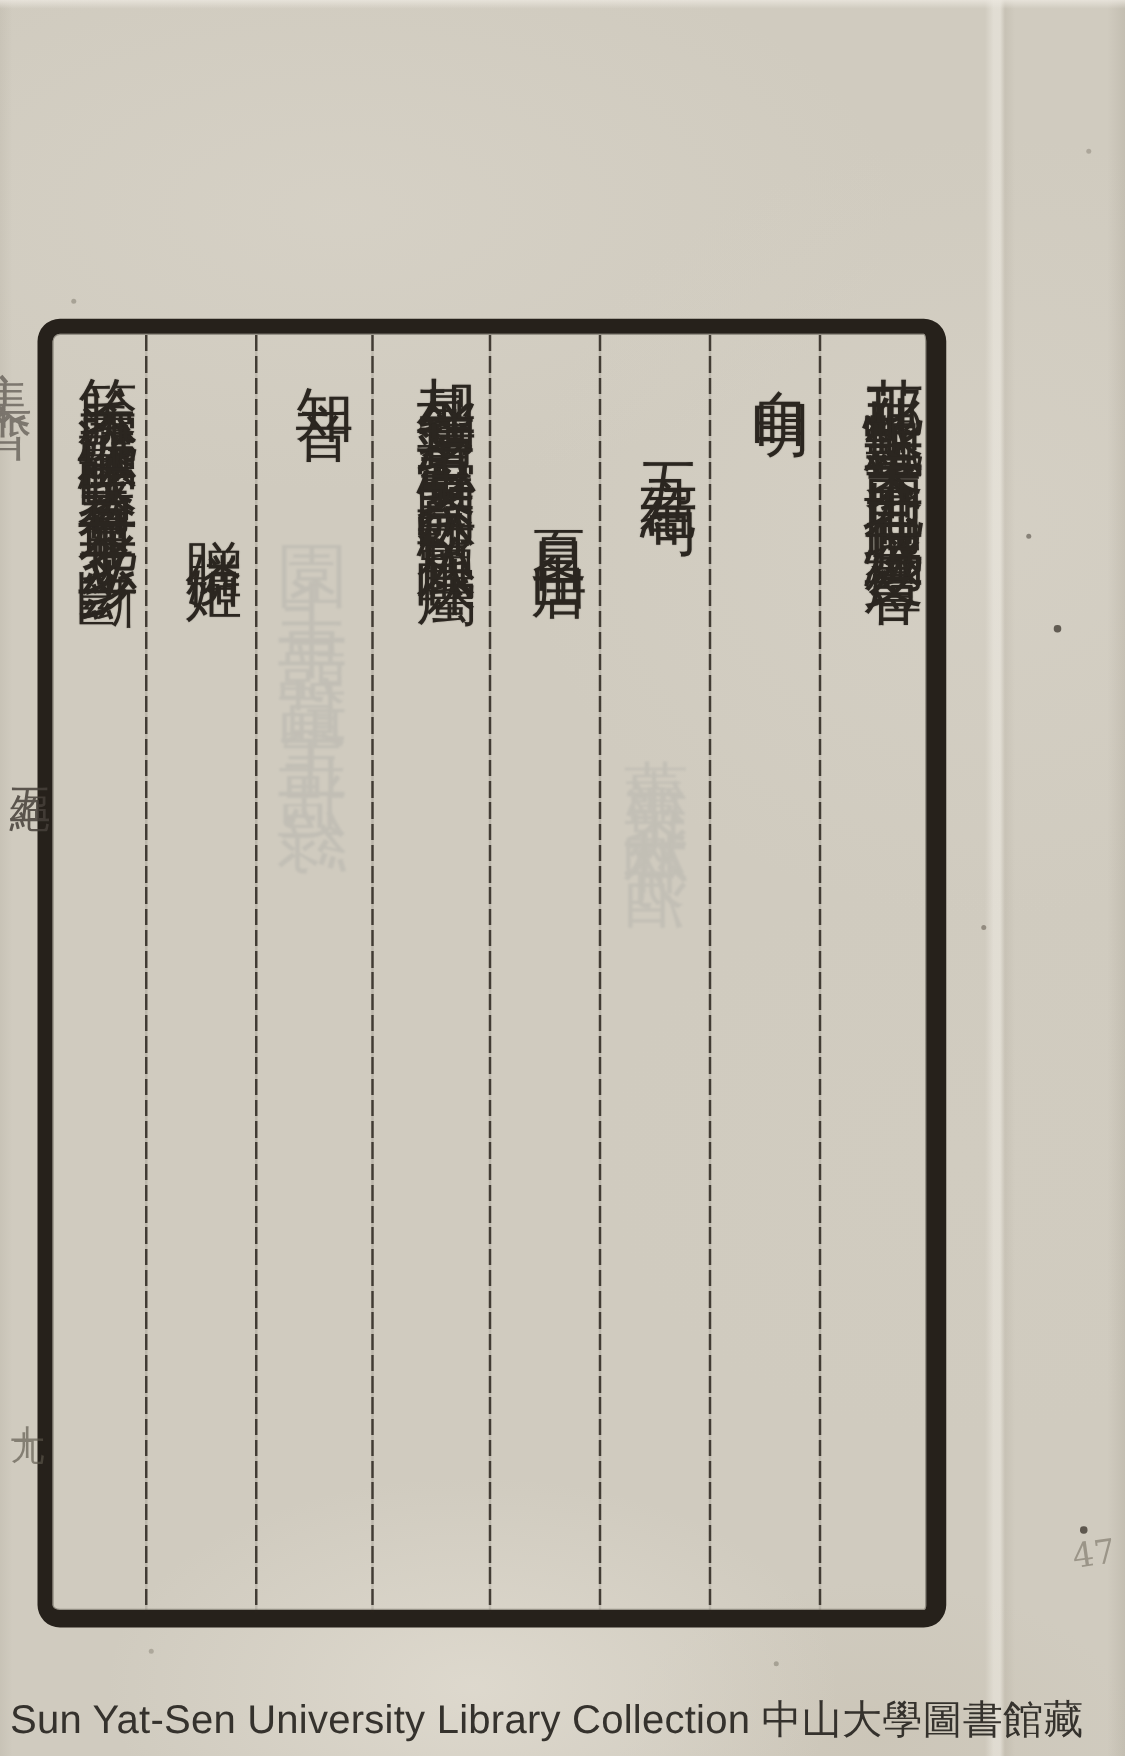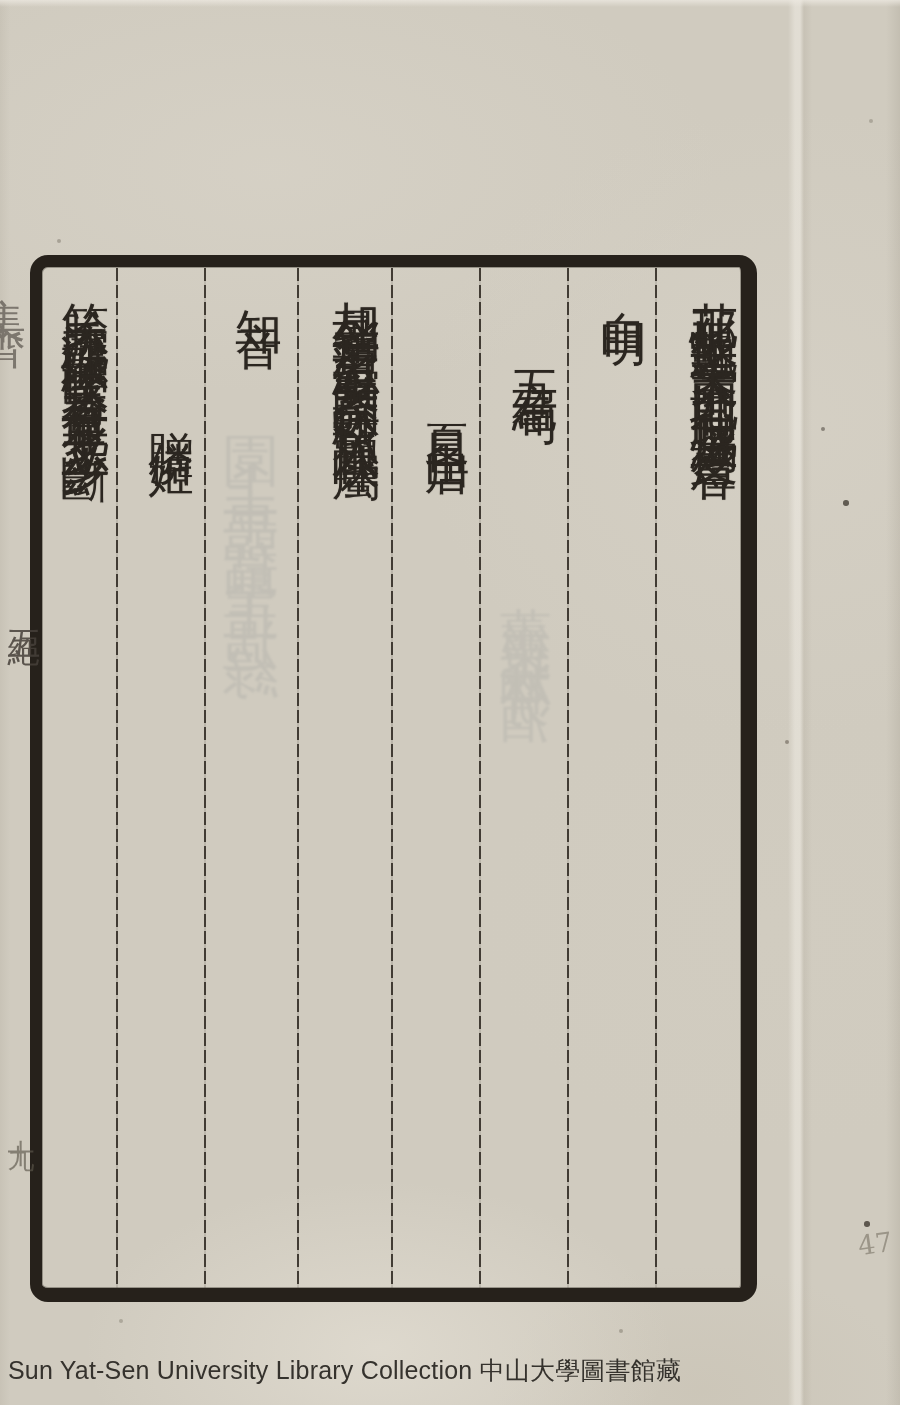--- a/index.html
+++ b/index.html
@@ -61,21 +61,21 @@
   .edge-partial{left:-27px;top:262px;font-size:46px;letter-spacing:22px;opacity:.6;filter:blur(.4px);}
   .edge-section{left:1px;top:604px;font-size:33px;letter-spacing:6px;opacity:.85;}
   .edge-page{left:3px;top:1118px;font-size:27px;letter-spacing:5px;opacity:.65;color:#5d574c;}
   
   .pencil{
     position:absolute;left:858px;top:1228px;font-size:27px;color:#8e887b;
     transform:rotate(-8deg);font-family:"DejaVu Serif", serif;opacity:.8;
   }
   
   .caption{
-    position:absolute;left:8px;top:1354px;font-size:25px;color:#35322d;
+    position:absolute;left:8px;top:1354px;font-size:32px;color:#35322d;
     font-family:"Liberation Sans", sans-serif;letter-spacing:.2px;
   }
   
   .specks{position:absolute;left:0;top:0;width:2px;height:2px;background:transparent;border-radius:50%;
     box-shadow:
       845px 502px 0 2px rgba(50,44,36,.7),
       822px 428px 0 1px rgba(60,54,45,.5),
       866px 1223px 0 2px rgba(55,48,40,.75),
       786px 741px 0 1px rgba(70,62,52,.45),
       620px 1330px 0 1px rgba(90,82,70,.35),

